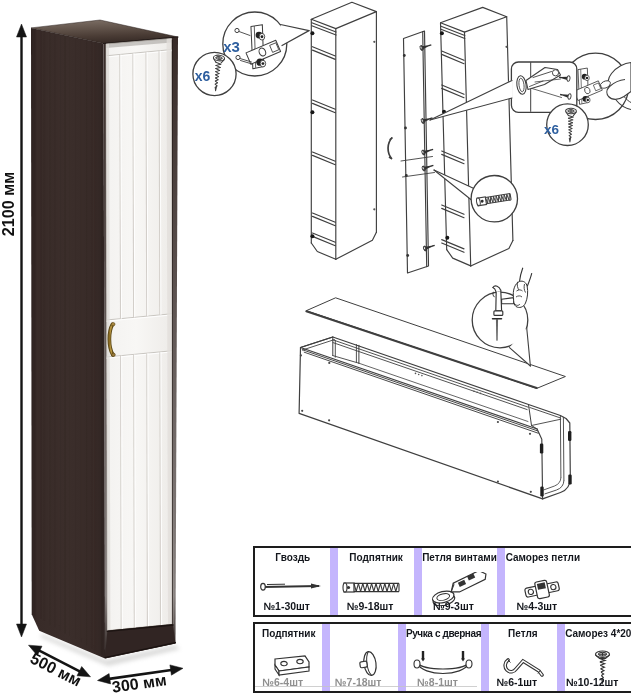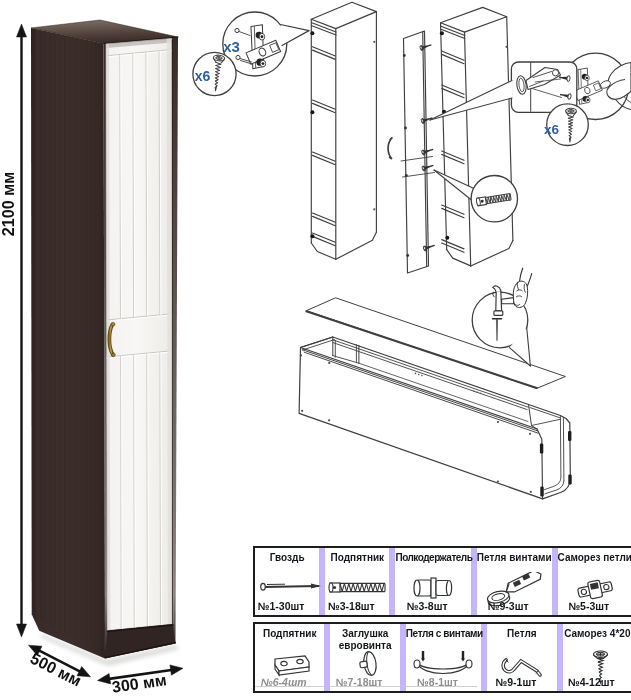--- a/index.html
+++ b/index.html
@@ -1,17 +1,17 @@
 <!DOCTYPE html>
 <html><head><meta charset="utf-8"><style>
 html,body{margin:0;padding:0;width:631px;height:700px;background:#fff;overflow:hidden}
 body{font-family:"Liberation Sans",sans-serif}
 #c{position:relative;width:631px;height:700px}
 .tbl{position:absolute;left:253px;width:377px;display:flex;border:2px solid #1d1d1d;background:#fff}
-.cell{width:75.4px;height:67px;border-right:6px solid #c4b5fd;position:relative;text-align:center}
+.cell{width:75.4px;height:67px;border-right:8px solid #c4b5fd;position:relative;text-align:center}
 .cell:last-child{border-right:none}
 .t{font-size:10px;font-weight:bold;color:#13161c;line-height:11.5px;padding-top:4px;white-space:nowrap}
 .n{position:absolute;bottom:3px;left:0;right:12px;font-size:10.5px;font-weight:bold;color:#13161c}
 .ic{position:absolute;left:0;right:0;top:24px;height:34px}
 </style></head><body>
 <div id="c">
 <svg width="631" height="700" viewBox="0 0 631 700">
 <rect width="631" height="700" fill="#ffffff"></rect>
 <defs>
 <linearGradient id="sideG" x1="0" y1="0" x2="1" y2="0">
@@ -470,34 +470,21 @@
             <line x1="45.79999999999999" y1="11.6" x2="47.99999999999999" y2="19.4" stroke="#333" stroke-width="1.1"></line>
             <line x1="47.99999999999999" y1="19.4" x2="50.19999999999999" y2="11.6" stroke="#333" stroke-width="1.1"></line>
             <line x1="50.19999999999999" y1="11.6" x2="52.39999999999999" y2="19.4" stroke="#333" stroke-width="1.1"></line>
             <line x1="52.39999999999999" y1="19.4" x2="54.59999999999999" y2="11.6" stroke="#333" stroke-width="1.1"></line>
             <line x1="54.59999999999999" y1="11.6" x2="56.79999999999999" y2="19.4" stroke="#333" stroke-width="1.1"></line>
             <line x1="56.79999999999999" y1="19.4" x2="58.999999999999986" y2="11.6" stroke="#333" stroke-width="1.1"></line>
             <line x1="15" y1="11.4" x2="60" y2="11.4" stroke="#333" stroke-width="1.1"></line>
             <line x1="15" y1="19.6" x2="60" y2="19.6" stroke="#333" stroke-width="1.1"></line>
             <line x1="60" y1="11.4" x2="60" y2="19.6" stroke="#333" stroke-width="1.1"></line>
           </svg></div>
-        <div class="n" style="">№3-18шт</div>
-      </div>
-      <div class="cell">
-        <div class="t"><span style="letter-spacing:-0.5px">Полкодержатель</span></div>
-        <div class="ic"><svg width="75" height="34" viewBox="0 0 75 34">
-            <g transform="translate(37,16)">
-<rect x="-16" y="-8" width="14" height="16" rx="2" fill="#fff" stroke="#333" stroke-width="1.2"></rect>
-<ellipse cx="-16" cy="0" rx="3" ry="8" fill="#fff" stroke="#333" stroke-width="1.2"></ellipse>
-<rect x="-2" y="-10" width="5" height="20" fill="#fff" stroke="#333" stroke-width="1.2"></rect>
-<rect x="3" y="-7.5" width="13" height="15" rx="2" fill="#fff" stroke="#333" stroke-width="1.2"></rect>
-<ellipse cx="16" cy="0" rx="2.6" ry="7.5" fill="#fff" stroke="#333" stroke-width="1.2"></ellipse>
-</g>
-          </svg></div>
-        <div class="n" style="">№3-8шт</div>
+        <div class="n" style="">№9-18шт</div>
       </div>
       <div class="cell">
         <div class="t">Петля винтами</div>
         <div class="ic"><svg width="75" height="34" viewBox="0 0 75 34">
             <g transform="translate(37,18)">
 <g transform="rotate(-14)">
 <ellipse cx="-17" cy="6" rx="11" ry="5.5" fill="#fff" stroke="#333" stroke-width="1.2"></ellipse>
 <ellipse cx="-17" cy="3" rx="11" ry="5.5" fill="#fff" stroke="#333" stroke-width="1.2"></ellipse>
 <ellipse cx="-17" cy="3" rx="6.5" ry="3.2" fill="#fff" stroke="#333" stroke-width="1"></ellipse>
 <path d="M-8,0 L-4,-8 L24,-14 L30,-9 L28,-4 L0,2 Z" fill="#fff" stroke="#333" stroke-width="1.2"></path>
@@ -513,50 +500,49 @@
         <div class="t">Саморез петли</div>
         <div class="ic"><svg width="75" height="34" viewBox="0 0 75 34">
             <g transform="translate(37,17) rotate(-12)">
 <rect x="-17" y="-4" width="34" height="9" rx="2" fill="#fff" stroke="#333" stroke-width="1.2"></rect>
 <rect x="-6" y="-8" width="12" height="17" rx="2" fill="#fff" stroke="#333" stroke-width="1.2"></rect>
 <rect x="-4" y="-6" width="8" height="6" fill="#333"></rect>
 <circle cx="-11.5" cy="0.5" r="2.6" fill="#fff" stroke="#333" stroke-width="1.1"></circle>
 <circle cx="11.5" cy="0.5" r="2.6" fill="#fff" stroke="#333" stroke-width="1.1"></circle>
 </g>
           </svg></div>
-        <div class="n" style="">№5-3шт</div>
+        <div class="n" style="">№4-3шт</div>
       </div>
     </div>
 <div class="tbl" style="top:622px">
       <div class="cell">
         <div class="t">Подпятник</div>
         <div class="ic"><svg width="75" height="34" viewBox="0 0 75 34">
             <g transform="translate(36,17)">
 <path d="M-16,-6 L14,-9 L18,-3 L18,2 L-12,6 L-16,0 Z" fill="#fff" stroke="#333" stroke-width="1.2"></path>
 <path d="M-16,0 L-12,6 L-12,10 L-16,4 Z" fill="#fff" stroke="#333" stroke-width="1.1"></path>
 <path d="M-12,6 L18,2 L18,6 L-12,10 Z" fill="#fff" stroke="#333" stroke-width="1.1"></path>
 <ellipse cx="-7" cy="-1.4" rx="3.2" ry="2.2" fill="#fff" stroke="#333" stroke-width="1.1"></ellipse>
 <ellipse cx="9" cy="-3.4" rx="3.2" ry="2.2" fill="#fff" stroke="#333" stroke-width="1.1"></ellipse>
 </g>
           </svg></div>
-        <div class="n" style="color:#8f8f8f;font-style:italic;">№6-4шт</div>
-      </div>
-      <div class="cell">
-        <div class="t">Заглушка<br>евровинта</div>
+        <div class="n" style="color:#8f8f8f;">№6-4шт</div>
+      </div>
+      <div class="cell">
         <div class="ic"><svg width="75" height="34" viewBox="0 0 75 34">
             <g transform="translate(37,16) rotate(-8)">
 <ellipse cx="3" cy="0" rx="6" ry="12" fill="#fff" stroke="#333" stroke-width="1.2"></ellipse>
 <path d="M3,-12 C-1,-7 -1,7 3,12" fill="none" stroke="#333" stroke-width="1"></path>
 <rect x="-7" y="-3" width="7" height="6" rx="1.5" fill="#fff" stroke="#333" stroke-width="1.2"></rect>
 </g>
           </svg></div>
         <div class="n" style="color:#8f8f8f;">№7-18шт</div>
       </div>
       <div class="cell">
-        <div class="t"><span style="letter-spacing:-0.4px">Петля с винтами</span></div>
+        <div class="t"><span style="letter-spacing:-0.4px">Ручка с дверная</span></div>
         <div class="ic"><svg width="75" height="40" viewBox="0 0 75 40">
             <g transform="translate(37,19)">
 <path d="M-26,-4 C-18,4 18,4 26,-4 C20,10 -20,10 -26,-4 Z" fill="#fff" stroke="#333" stroke-width="1.2"></path>
 <ellipse cx="-26" cy="-3" rx="3" ry="4" fill="#fff" stroke="#333" stroke-width="1.1"></ellipse>
 <ellipse cx="26" cy="-3" rx="3" ry="4" fill="#fff" stroke="#333" stroke-width="1.1"></ellipse>
 <line x1="-20" y1="-16" x2="-20" y2="-8" stroke="#222" stroke-width="2.4"></line>
 <polygon points="-22,-8.5 -18,-8.5 -20,-5.5" fill="#222"></polygon>
 <line x1="20" y1="-16" x2="20" y2="-8" stroke="#222" stroke-width="2.4"></line>
 <polygon points="18,-8.5 22,-8.5 20,-5.5" fill="#222"></polygon>
 </g>
@@ -566,36 +552,36 @@
       <div class="cell">
         <div class="t">Петля</div>
         <div class="ic"><svg width="75" height="34" viewBox="0 0 75 34">
             <g transform="translate(36,17)">
 <path d="M-17,-5 C-20,-3 -21,2 -18,5 C-15,8 -11,7 -9,4 L-2,-4 L14,6 L17,10" fill="none" stroke="#333" stroke-width="3.6" stroke-linecap="round"></path>
 <path d="M-17,-5 C-20,-3 -21,2 -18,5 C-15,8 -11,7 -9,4 L-2,-4 L14,6 L17,10" fill="none" stroke="#fff" stroke-width="1.4" stroke-linecap="round"></path>
 <line x1="-17.5" y1="-5.5" x2="-14.5" y2="-2.5" stroke="#333" stroke-width="1"></line>
 <line x1="15" y1="5.5" x2="13" y2="8.5" stroke="#333" stroke-width="1"></line>
 </g>
           </svg></div>
-        <div class="n" style="">№9-1шт</div>
+        <div class="n" style="">№6-1шт</div>
       </div>
       <div class="cell">
         <div class="t">Саморез 4*20</div>
         <div class="ic"><svg width="75" height="38" viewBox="0 0 75 38">
             <g transform="translate(37.5,3)">
               <ellipse cx="0" cy="3.2" rx="7" ry="3.2" fill="#fff" stroke="#333" stroke-width="1.2"></ellipse>
               <ellipse cx="0" cy="3.2" rx="4.2" ry="1.9" fill="none" stroke="#333" stroke-width="1"></ellipse>
               <line x1="-4" y1="3.2" x2="4" y2="3.2" stroke="#333" stroke-width="1.2"></line>
               <line x1="0" y1="1.5" x2="0" y2="4.9" stroke="#333" stroke-width="1.2"></line>
               <path d="M-7,4 L-3,7.5 L3,7.5 L7,4" fill="none" stroke="#333" stroke-width="1.1"></path>
               <path d="M-3.0,7.5 L2.6357142857142857,9.4 L-2.6357142857142857,10.9" fill="none" stroke="#333" stroke-width="1.1"></path>
               <path d="M-2.6357142857142857,10.9 L2.2714285714285714,12.8 L-2.2714285714285714,14.3" fill="none" stroke="#333" stroke-width="1.1"></path>
               <path d="M-2.2714285714285714,14.3 L1.907142857142857,16.2 L-1.907142857142857,17.7" fill="none" stroke="#333" stroke-width="1.1"></path>
               <path d="M-1.907142857142857,17.7 L1.5428571428571431,19.599999999999998 L-1.5428571428571431,21.099999999999998" fill="none" stroke="#333" stroke-width="1.1"></path>
               <path d="M-1.5428571428571431,21.099999999999998 L1.1785714285714288,22.999999999999996 L-1.1785714285714288,24.499999999999996" fill="none" stroke="#333" stroke-width="1.1"></path>
               <path d="M-1.1785714285714288,24.499999999999996 L0.8142857142857144,26.399999999999995 L-0.8142857142857144,27.899999999999995" fill="none" stroke="#333" stroke-width="1.1"></path>
               <path d="M-0.8142857142857144,27.899999999999995 L0,31.899999999999995 L0.8142857142857144,29.899999999999995" fill="none" stroke="#333" stroke-width="1.1"></path>
             </g>
           </svg></div>
-        <div class="n" style="">№4-12шт</div>
+        <div class="n" style="">№10-12шт</div>
       </div>
     </div>
 <div style="position:absolute;left:255px;top:686px;width:222px;height:1px;background:#c4c4c4;opacity:0.8"></div>
 </div>
 </body></html>

